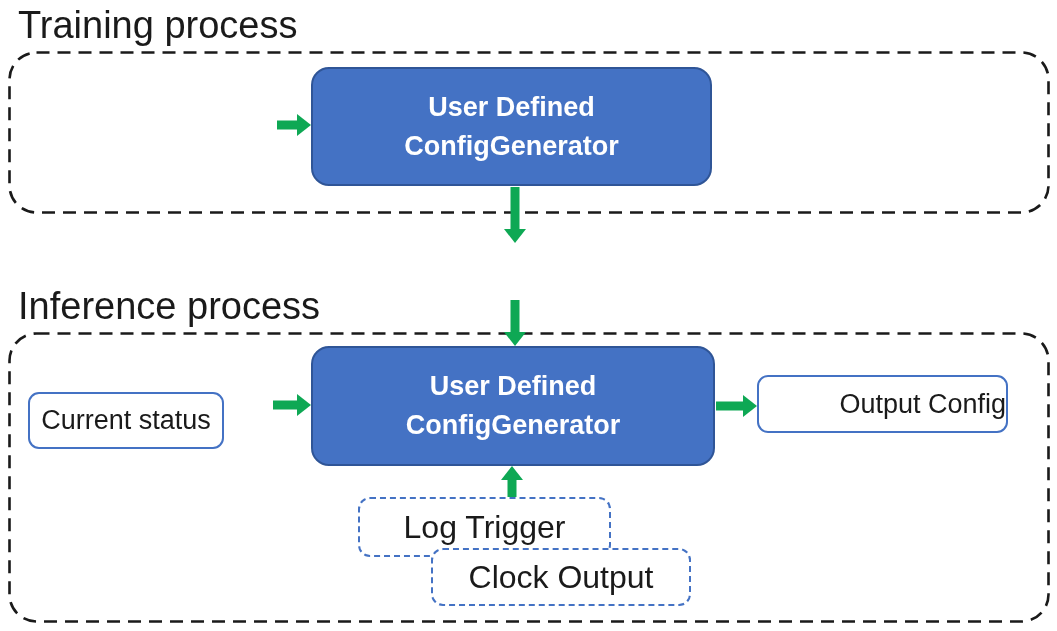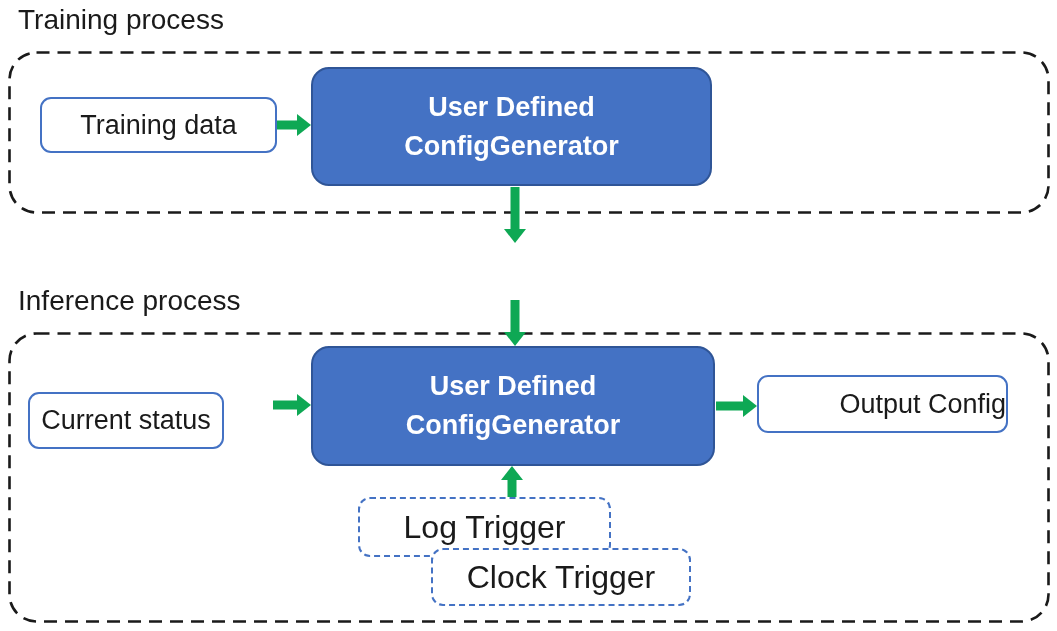--- a/index.html
+++ b/index.html
@@ -19,21 +19,21 @@
   .canvas {
     position: relative;
     width: 1057px;
     height: 631px;
     background: #ffffff;
     overflow: hidden;
   }
   .abs { position: absolute; }
 
   .section-title {
-    font-size: 28px;
+    font-size: 38px;
     color: var(--text-dark);
     white-space: nowrap;
   }
 
   svg.region { position: absolute; overflow: visible; }
   .region-rect {
     fill: none;
     stroke: var(--dash-black);
     stroke-width: 2.6;
     stroke-dasharray: 13 8;
@@ -94,23 +94,20 @@
   <div class="abs section-title" style="left:18px; top:285px;">Inference process</div>
 
   <svg class="region" style="left:8px; top:51px;" width="1042" height="163">
     <rect class="region-rect" x="1.5" y="1.5" width="1039" height="160" rx="27"></rect>
   </svg>
 
   <svg class="region" style="left:8px; top:332px;" width="1042" height="291">
     <rect class="region-rect" x="1.5" y="1.5" width="1039" height="288" rx="27"></rect>
   </svg>
 
-  <div class="label-box" style="left:40px; top:97px; width:237px; height:56px;">
-    <span>Training data</span>
-  </div>
 
   <svg class="arrow" style="left:277px; top:113px;" width="34" height="24">
     <rect class="arrow-shape" x="0" y="7.5" width="21" height="9"></rect>
     <polygon class="arrow-shape" points="20,1 34,12 20,23"></polygon>
   </svg>
 
   <div class="generator-box" style="left:311px; top:67px; width:401px; height:119px;">
     <span>User Defined</span>
     <span>ConfigGenerator</span>
   </div>
@@ -152,16 +149,16 @@
   <svg class="arrow" style="left:500px; top:466px;" width="24" height="32">
     <polygon class="arrow-shape" points="12,0 23,14 1,14"></polygon>
     <rect class="arrow-shape" x="7.5" y="13" width="9" height="19"></rect>
   </svg>
 
   <div class="trigger-box" style="left:358px; top:497px; width:253px; height:60px;">
     <span>Log Trigger</span>
   </div>
 
   <div class="trigger-box" style="left:431px; top:548px; width:260px; height:58px;">
-    <span>Clock Trigger</span>
+    <span>Clock Output</span>
   </div>
 
 </div>
 
 </body></html>

